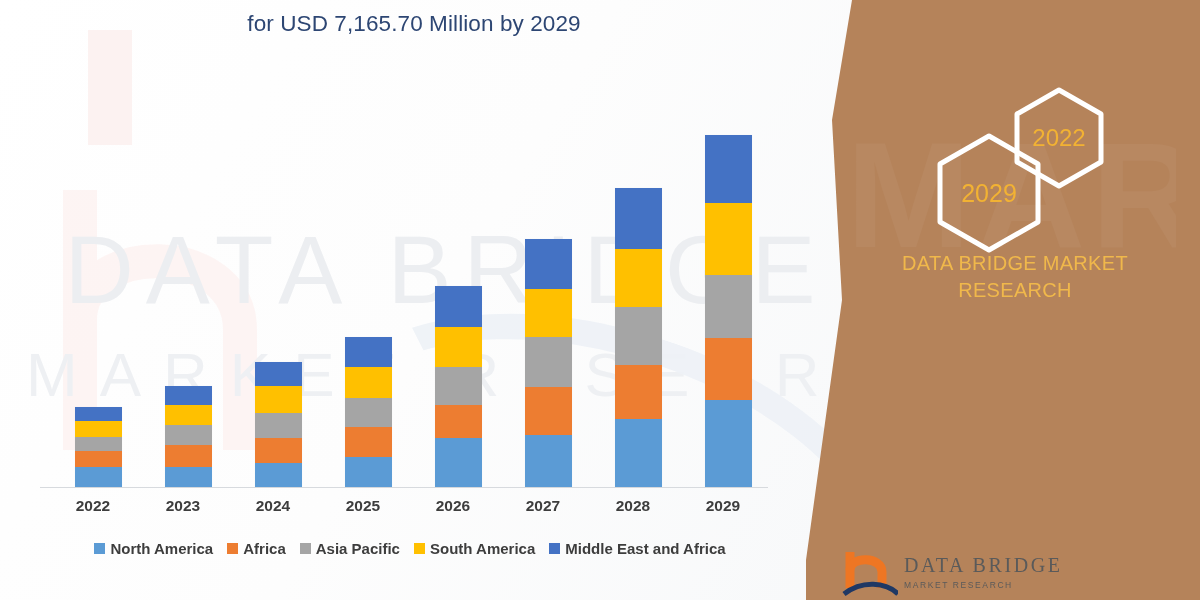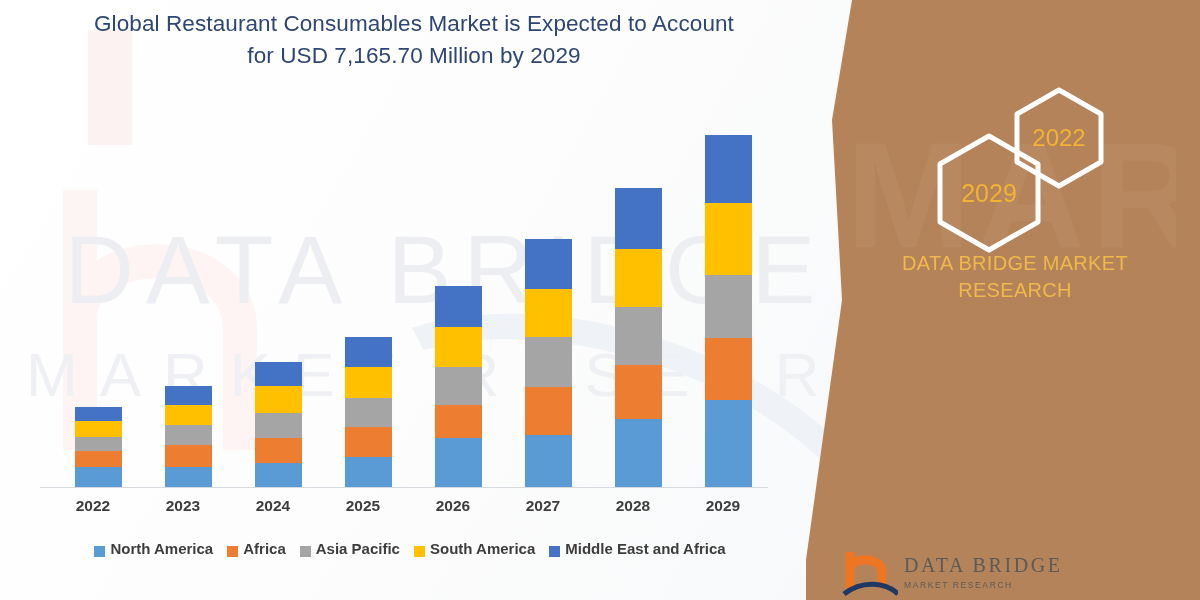--- a/index.html
+++ b/index.html
@@ -112,41 +112,40 @@
     font-size:15.5px;color:#3d3d3d;font-weight:700;
     font-family:"Liberation Sans", sans-serif;
   }
 
   
   .legend{
     position:absolute;left:40px;top:540px;width:740px;
     display:flex;align-items:center;justify-content:center;gap:14px;
     font-size:15px;color:#3d3d3d;font-weight:700;
   }
-  .legend-item{display:flex;align-items:flex-end;gap:5px;white-space:nowrap;}
+  .legend-item{display:flex;align-items:center;gap:5px;white-space:nowrap;}
   .swatch{width:11px;height:11px;display:inline-block;}
 </style>
 </head>
 <body>
 
 <div id="infographic">
 
   <div class="wm-wrap">
     <div class="wm-pinkblock"></div>
     <svg class="wm-logo" viewBox="0 0 330 330">
       <path d="M40 40 L40 300" stroke="#fdecea" stroke-width="34" fill="none"></path>
       <path d="M40 170 C 40 90, 200 90, 200 180 L200 300" stroke="#fdecea" stroke-width="34" fill="none"></path>
     </svg>
     <div class="wm-text">DATA BRIDGE</div>
     <div class="wm-text l2">MARKET RESEARCH</div>
     <div class="wm-bluearc"></div>
   </div>
 
   <div class="title">
-    <div>Global Restaurant Consumables Market is Expected to Account</div>
     <div>for USD 7,165.70 Million by 2029</div>
   </div>
 
   <div class="chart">
     <div class="axis-line"></div>
     <div class="plot" id="plot-area">
         <div class="bar-group" style="left: 0px;">
           <div class="bar">
             <div class="seg" title="North America 2022: 407" style="background: rgb(91, 155, 213); height: 19.9866px;"></div>
             <div class="seg" title="Europe 2022: 326" style="background: rgb(237, 125, 49); height: 16.0089px;"></div>

